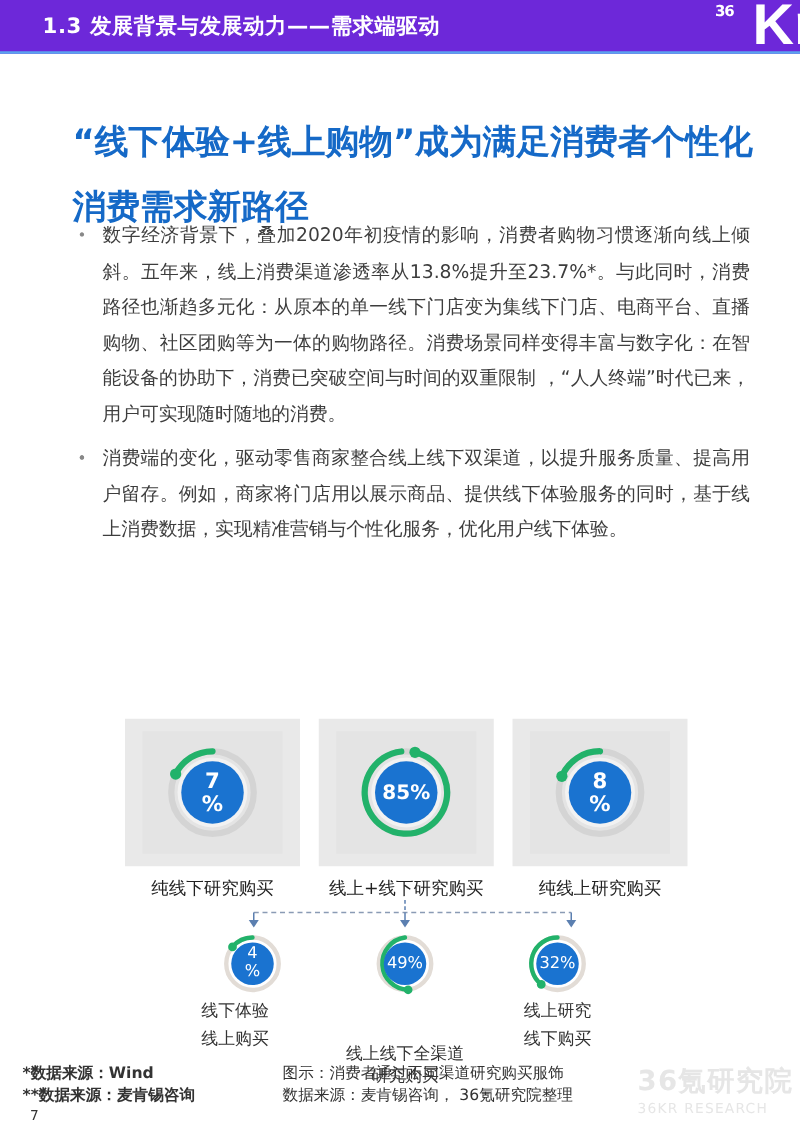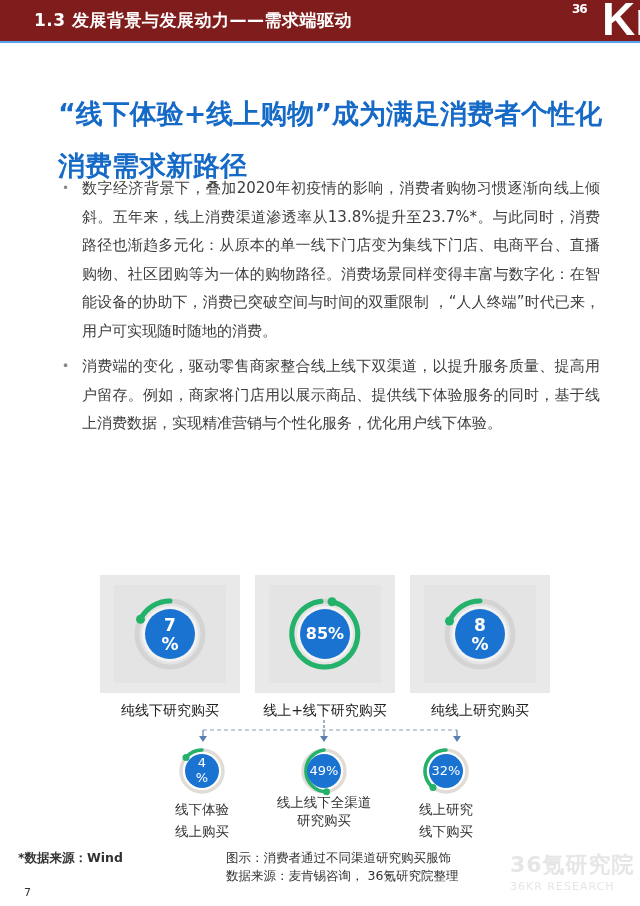--- a/index.html
+++ b/index.html
@@ -1,21 +1,21 @@
 <!DOCTYPE html>
 <html><head>
 <meta charset="utf-8">
 <style>
   * { margin: 0; padding: 0; box-sizing: border-box; }
   html, body { width: 640px; height: 906px; background: #ffffff; overflow: hidden; }
   body { position: relative; font-family: "DejaVu Sans", "Liberation Sans", sans-serif; color: #3a3a3a; }
 
   .header-bar {
     position: absolute; left: 0; top: 0; width: 640px; height: 43px;
-    background: #7f1d1d;
+    background: #6d28d9;
     border-bottom: 2px solid #5aa2f0;
   }
   .header-title {
     position: absolute; left: 34px; top: 9px;
     color: #ffffff; font-size: 17px; font-weight: bold; letter-spacing: 0.5px;
     font-family: "DejaVu Sans", sans-serif;
   }
   .logo {
     position: absolute; right: 0; top: 0; width: 80px; height: 44px; overflow: hidden;
   }
@@ -170,35 +170,36 @@
 <svg class="gauge-svg" style="left:421px;top:746px;" width="50" height="50" viewBox="0 0 50 50">
   <circle cx="25" cy="25" r="21" fill="none" stroke="#e2dcd6" stroke-width="3.5"></circle>
   <path d="M 25 4 A 21 21 0 0 0 12 41.5" fill="none" stroke="#22b26a" stroke-width="3.5" stroke-linecap="round"></path>
   <circle cx="12" cy="41.5" r="3.5" fill="#22b26a"></circle>
   <circle cx="25" cy="25" r="17" fill="#1a73d0"></circle>
 </svg>
 <div style="position:absolute;left:426px;top:763px;width:40px;text-align:center;color:#fff;font-size:13px;line-height:15px;">
   <div>32%</div>
 </div>
 
-<div class="small-label" style="left:162px;top:798px;width:80px;">
+<div class="small-label" style="left:148px;top:798px;width:80px;">
   <div>线下体验</div>
   <div>线上购买</div>
 </div>
-<div class="small-label" style="left:264px;top:793px;width:120px;line-height:18px;">
+<div class="small-label" style="left:264px;top:834px;width:120px;line-height:18px;">
   <div>线上线下全渠道</div>
   <div>研究购买</div>
 </div>
 <div class="small-label" style="left:406px;top:798px;width:80px;">
   <div>线上研究</div>
   <div>线下购买</div>
 </div>
 
 <div class="footnotes-left">
   <div>*数据来源：Wind</div>
+  <div>**数据来源：麦肯锡咨询</div>
 </div>
 <div class="page-number">7</div>
 <div class="footnotes-mid">
   <div>图示：消费者通过不同渠道研究购买服饰</div>
   <div>数据来源：麦肯锡咨询， 36氪研究院整理</div>
 </div>
 
 <div class="watermark">
   <div class="big">36氪研究院</div>
   <div class="small">36KR RESEARCH</div>

